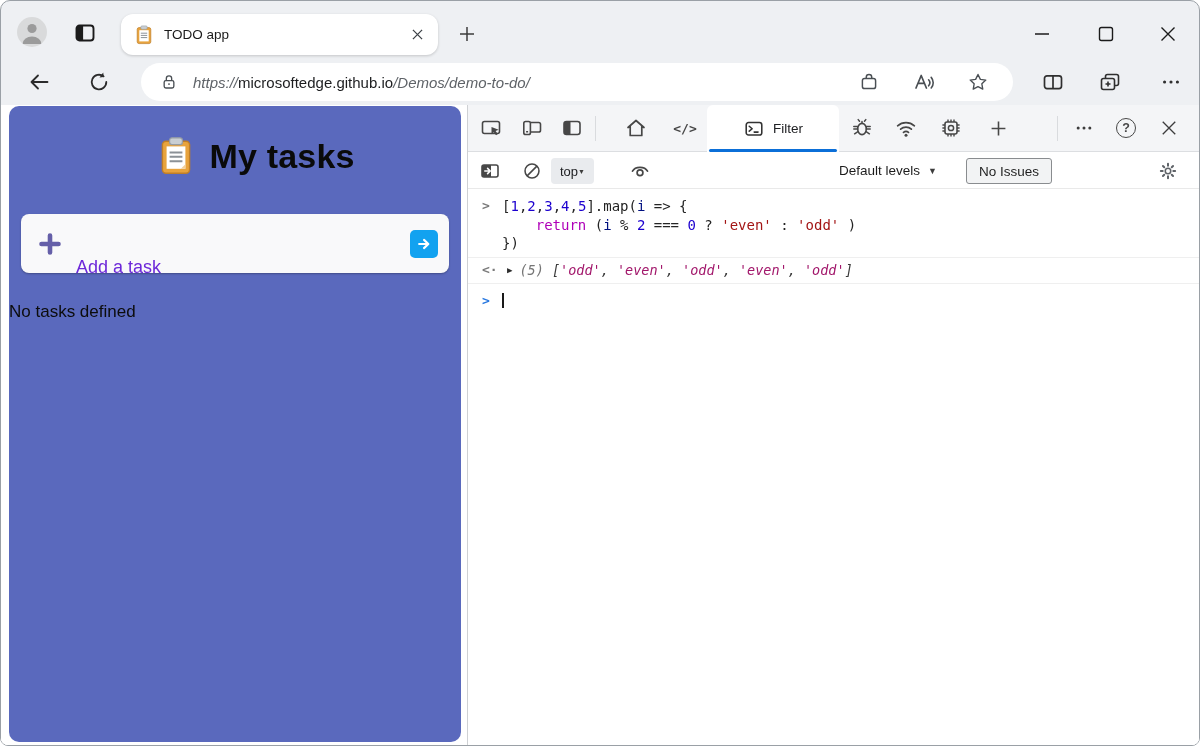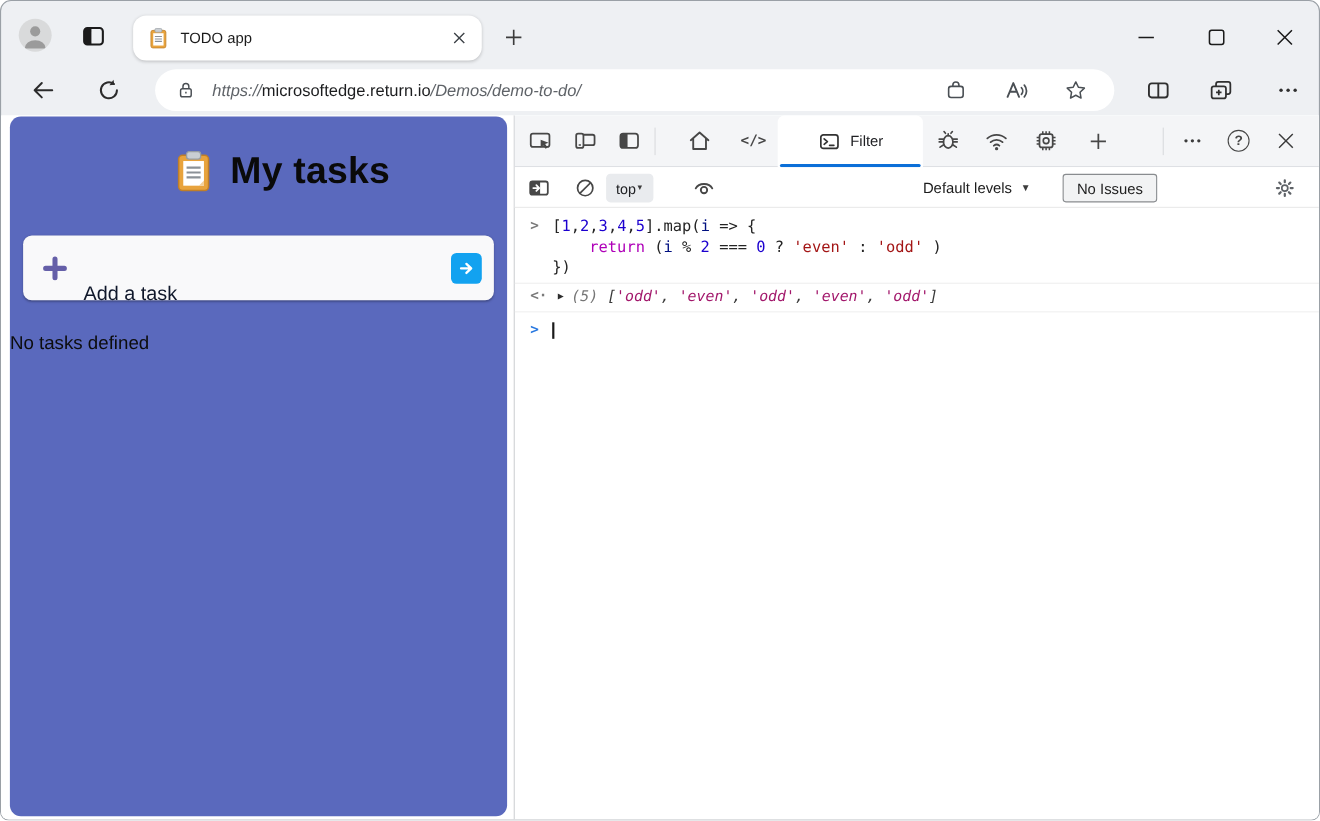--- a/index.html
+++ b/index.html
@@ -26,25 +26,25 @@
   .urlpill { position:absolute; left:140px; top:4px; width:872px; height:38px; background:#fff; border-radius:19px; display:flex; align-items:center; }
   .urlpill .lock { margin-left:18px; width:20px; height:20px; }
   .urltext { margin-left:14px; font-size:15px; white-space:nowrap; }
   .urltext .dim { color:#5f6368;font-style:italic; } .urltext .host { color:#1c1d1f; }
   .pill-ic { position:absolute; top:5px; width:28px; height:28px; display:flex; align-items:center; justify-content:center; }
 
   
   .content { position:relative; height:640px; background:#fff; display:flex; }
   .page { position:relative; width:466px; background:#fff; }
   .todo-card { position:absolute; left:8px; top:1px; width:452px; height:636px; border-radius:10px; }
-  .apph1 { display:flex; justify-content:center; gap:13px; padding-top:30px;padding-left:41px; }
+  .apph1 { display:flex; align-items:center; justify-content:center; gap:13px; padding-top:30px;padding-left:41px; }
   .apph1 .t { font-size:34px; font-weight:800; color:#0a0a0a; letter-spacing:.2px; }
   .addbar { position:absolute; left:12px; top:108px; width:428px; height:59px; background:#f9f9fa; border-radius:8px;
             box-shadow:0 1px 2px rgba(0,0,0,.28); display:flex; align-items:center; }
-  .addbar .lbl { margin-left:14px; font-size:18px; color:#0f172a; flex:1;margin-top:48px; }
+  .addbar .lbl { margin-left:14px; font-size:18px; color:#6d28d9; flex:1;margin-top:48px; }
   .plusw { margin-left:17px; width:24px; height:24px; }
   .gobtn { margin-right:11px; width:28px; height:28px; border-radius:5px; display:flex; align-items:center; justify-content:center; }
   .empty { position:absolute; top:196px; width:100%; font-size:17px; color:#0c0c0c; }
 
   
   .devtools { position:relative; flex:1; background:#fff; border-left:1px solid #cfd1d4; }
   .dt-tabs { position:relative; height:47px; background:#f4f5f7; border-bottom:1px solid #dcdee1; }
   .dt-ib { position:absolute; top:6px; width:34px; height:34px; display:flex; align-items:center; justify-content:center; border-radius:6px; }
   .dt-sep { position:absolute; top:11px; width:1px; height:25px; background:#d9dbde; }
   .dt-tab-active { position:absolute; left:239px; top:0; width:132px; height:47px; background:#fff; border-radius:6px 6px 0 0;
@@ -156,21 +156,21 @@
     </div>
 
     <div class="urlpill">
       <span class="lock">
         <svg width="20" height="20" viewBox="0 0 24 24">
           <rect x="6.2" y="10.4" width="11.6" height="8.8" rx="2" fill="none" stroke="#4a4f54" stroke-width="1.6"></rect>
           <path d="M8.8 10.4 V7.9 a3.2 3.2 0 0 1 6.4 0 v2.5" fill="none" stroke="#4a4f54" stroke-width="1.6"></path>
           <path d="M12 13.6 v2" stroke="#4a4f54" stroke-width="1.6"></path>
         </svg>
       </span>
-      <span class="urltext"><span class="dim">https://</span><span class="host">microsoftedge.return.io</span><span class="dim">/Demos/demo-to-do/</span></span>
+      <span class="urltext"><span class="dim">https://</span><span class="host">microsoftedge.github.io</span><span class="dim">/Demos/demo-to-do/</span></span>
 
       <span class="pill-ic" style="right:130px">
         <svg width="22" height="22" viewBox="0 0 24 24">
           <rect x="4.8" y="8.2" width="14.4" height="11" rx="2.4" fill="none" stroke="#4a4f54" stroke-width="1.6"></rect>
           <path d="M9 8.2 V6.9 a3 3 0 0 1 6 0 V8.2" fill="none" stroke="#4a4f54" stroke-width="1.6"></path>
         </svg>
       </span>
       <span class="pill-ic" style="right:75px">
         <svg width="24" height="24" viewBox="0 0 24 24">
           <path d="M4 18 L9.2 5.5 L14.4 18 M6 13.4 h6.4" fill="none" stroke="#4a4f54" stroke-width="1.7" stroke-linecap="round" stroke-linejoin="round"></path>

